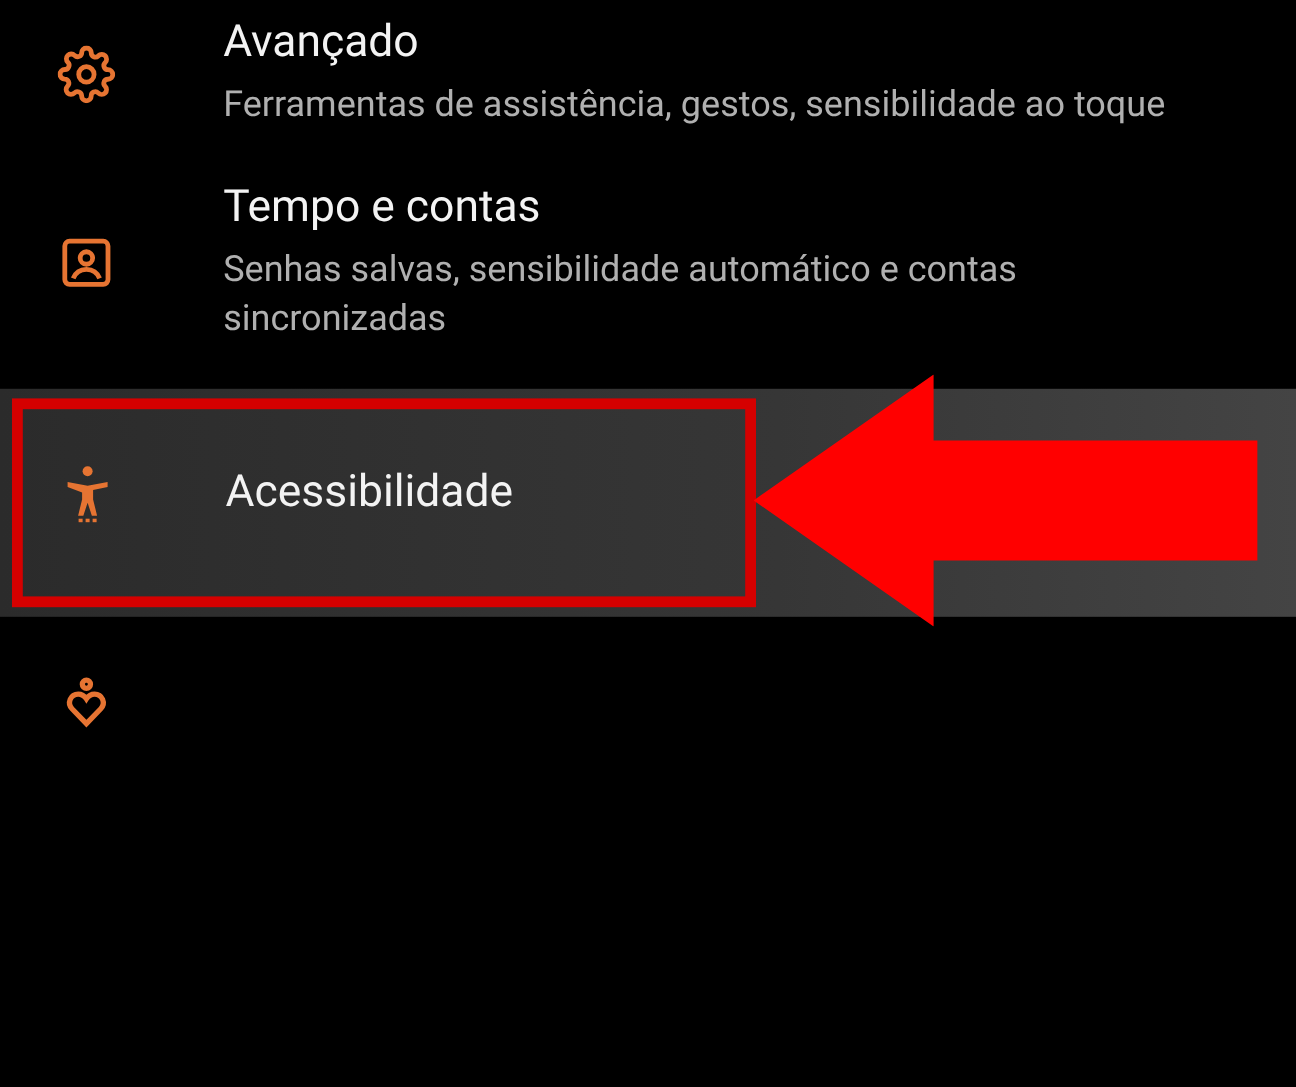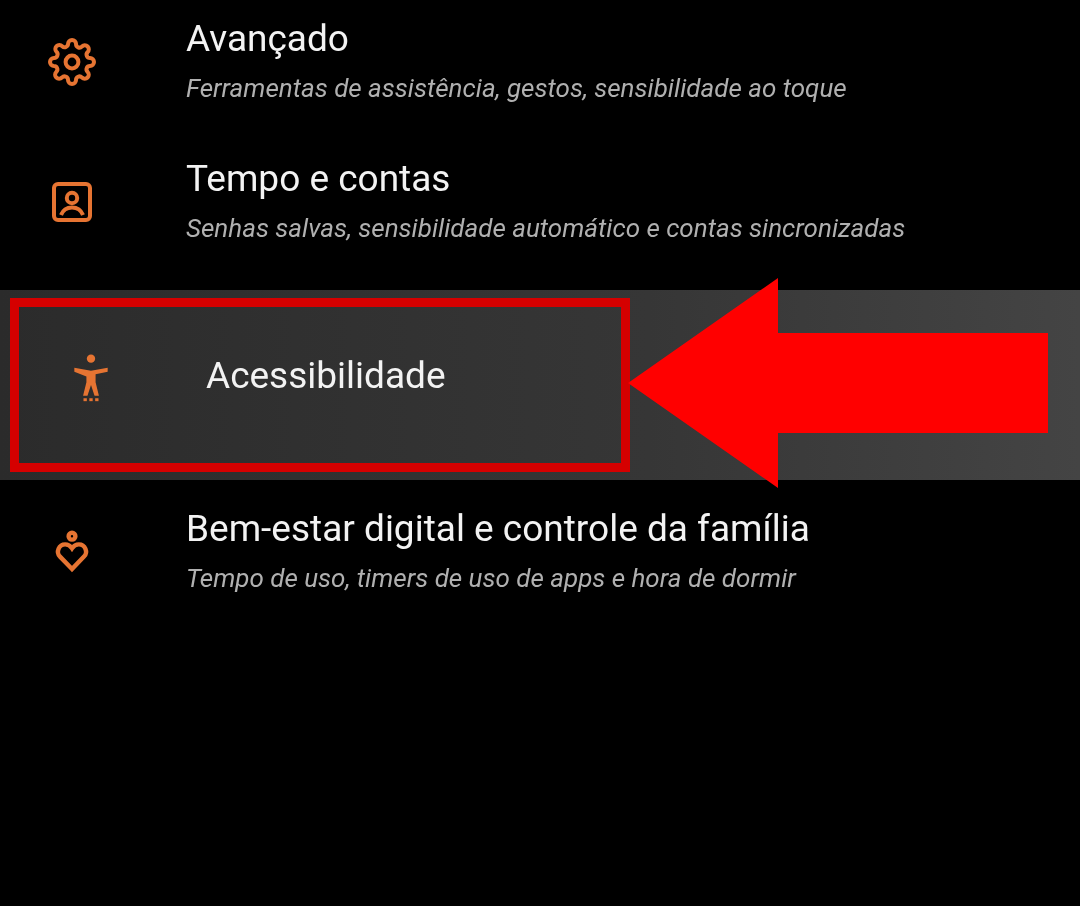--- a/index.html
+++ b/index.html
@@ -38,26 +38,25 @@
     flex-direction: column;
     gap: 10px;
   }
   .item-title {
     font-size: 37px;
     font-weight: 400;
     color: #f3f3f3;
     line-height: 1.2;
   }
   .item-subtitle {
-    font-size: 26px;
+    font-size: 30px;
     font-weight: 400;
     color: #b0b0b0;
     line-height: 1.35;
     max-width: 820px;
-    font-style: italic;
   }
 
   
   .highlight-wrap {
     position: relative;
     margin: 10px 0;
   }
   .highlight-bg {
     position: absolute;
     left: 0;
@@ -74,21 +73,20 @@
     width: 620px;
     height: calc(100% - 16px);
     border: 9px solid #d50000;
     z-index: 2;
     pointer-events: none;
   }
   .highlight-wrap .settings-item {
     position: relative;
     z-index: 1;
     min-height: 190px;
-    margin-left: 18px;
   }
   .annotation-arrow {
     position: absolute;
     left: 628px;
     top: 50%;
     transform: translateY(-50%);
     z-index: 3;
     pointer-events: none;
   }
 </style>
@@ -148,19 +146,15 @@
     </span>
   </div>
 
   <div class="settings-item">
     <span class="item-icon">
       <svg viewBox="0 0 24 24" width="48" height="48" fill="none" stroke="currentColor" stroke-width="2.2">
         <circle cx="12" cy="4.1" r="1.7"></circle>
         <path d="M12 20.5l-6-6.2c-2.2-2.3-.6-6.1 2.6-6.1 1.4 0 2.6.8 3.4 2 .8-1.2 2-2 3.4-2 3.2 0 4.8 3.8 2.6 6.1l-6 6.2z"></path>
       </svg>
     </span>
-    <div class="item-text">
-      <span class="item-title">Bem-estar digital e controle da família</span>
-      <span class="item-subtitle">Tempo de uso, timers de uso de apps e hora de dormir</span>
-    </div>
   </div>
 
 </div>
 
 </body></html>

